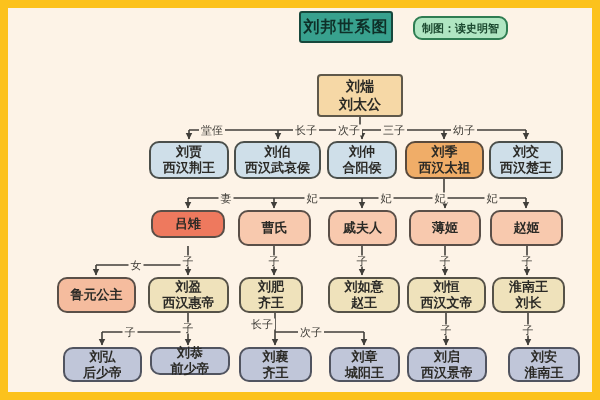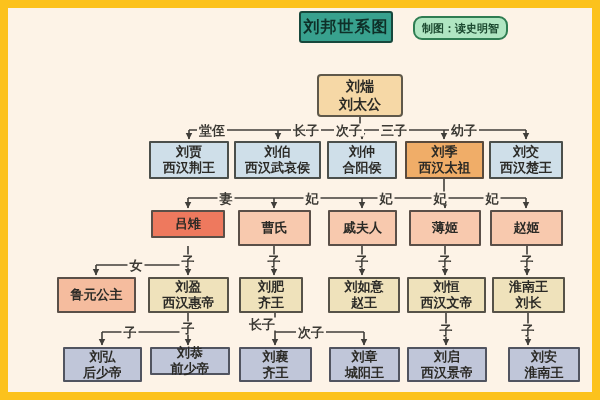--- a/index.html
+++ b/index.html
@@ -7,33 +7,33 @@
     --title-bg:#38a18e; --title-border:#17473c; --credit-bg:#b0e6c2; --credit-border:#2f7d52;
     --peach:#f6d8a6; --blue:#cfdfe9; --orange:#f0ad68; --red:#ee795e;
     --salmon:#f8c9ae; --salmon2:#f5bc9e; --tan:#efe2bb; --lav:#c0c6d9;
   }
   html,body{margin:0;padding:0;}
   body{font-family:"DejaVu Sans","Liberation Sans",sans-serif;background:#fff;}
   .stage{position:relative;width:600px;height:400px;background:var(--bg);overflow:hidden;}
   .frame-border{position:absolute;left:0;top:0;right:0;bottom:0;border:8px solid var(--frame);pointer-events:none;z-index:50;}
   .wires{position:absolute;left:0;top:0;z-index:1;}
   .node{position:absolute;z-index:2;display:flex;flex-direction:column;align-items:center;justify-content:center;
-        border:2px solid #55524b;border-radius:1px;box-sizing:border-box;
+        border:2px solid #55524b;border-radius:10px;box-sizing:border-box;
         font-weight:700;font-size:13px;line-height:1.22;color:var(--text);text-align:center;white-space:nowrap;}
   .peach{background:var(--peach);border-color:#5f584a;}
   .blue{background:var(--blue);border-color:#4b4f4b;}
   .orange{background:var(--orange);border-color:#5a4a3c;}
   .red{background:var(--red);border-color:#5a4f48;}
   .salmon{background:var(--salmon);border-color:#5a4f48;}
   .salmon2{background:var(--salmon2);border-color:#5a4f48;}
   .tan{background:var(--tan);border-color:#565248;}
   .lav{background:var(--lav);border-color:#515460;}
   .node.top{font-size:14px;border-radius:4px;}
   .elabel{position:absolute;z-index:3;transform:translate(-50%,-50%);background:var(--bg);
-          font-size:13px;font-weight:700;color:#3c3a35;padding:0 2px;white-space:nowrap;line-height:1;}
+          font-size:11px;font-weight:400;color:#3c3a35;padding:0 2px;white-space:nowrap;line-height:1;}
   .title-box{position:absolute;left:299px;top:11px;width:94px;height:32px;z-index:4;
              display:flex;align-items:center;justify-content:center;background:var(--title-bg);
              border:2px solid var(--title-border);border-radius:3px;box-sizing:border-box;
              font-size:16px;font-weight:700;letter-spacing:1px;color:#0e2f28;}
   .credit-box{position:absolute;left:413px;top:16px;height:24px;z-index:4;display:flex;align-items:center;
               padding:0 7px;background:var(--credit-bg);border:2px solid var(--credit-border);
               border-radius:9px;box-sizing:border-box;font-size:11px;font-weight:700;color:#1c4a30;}
 </style>
 </head>
 <body>

